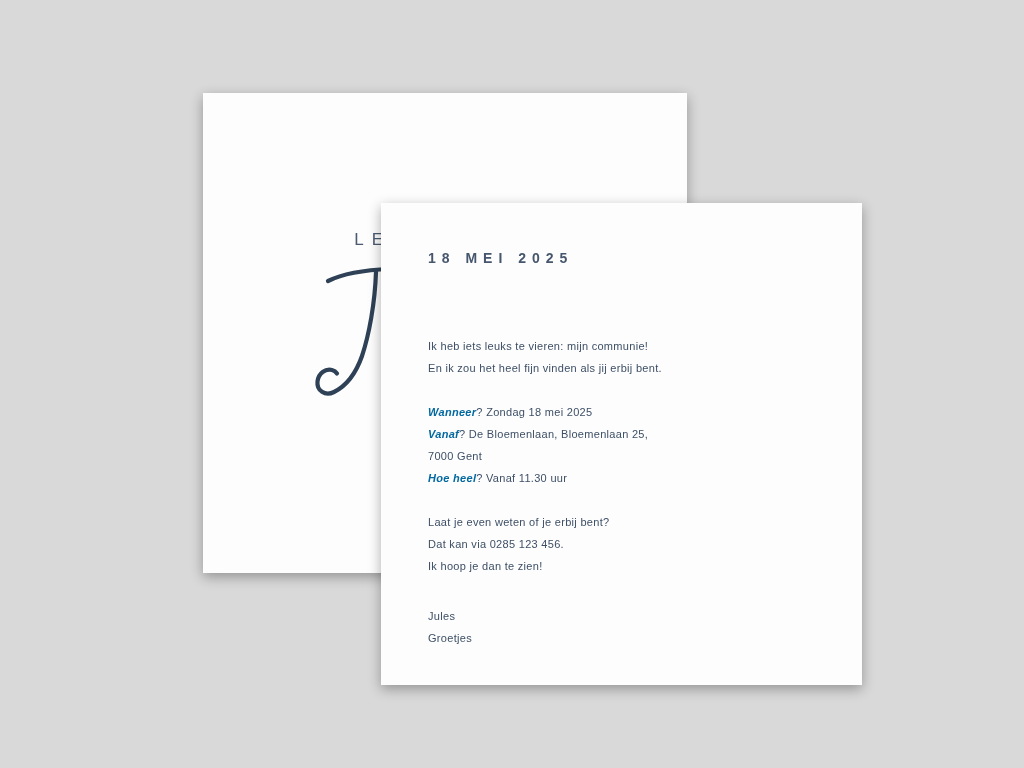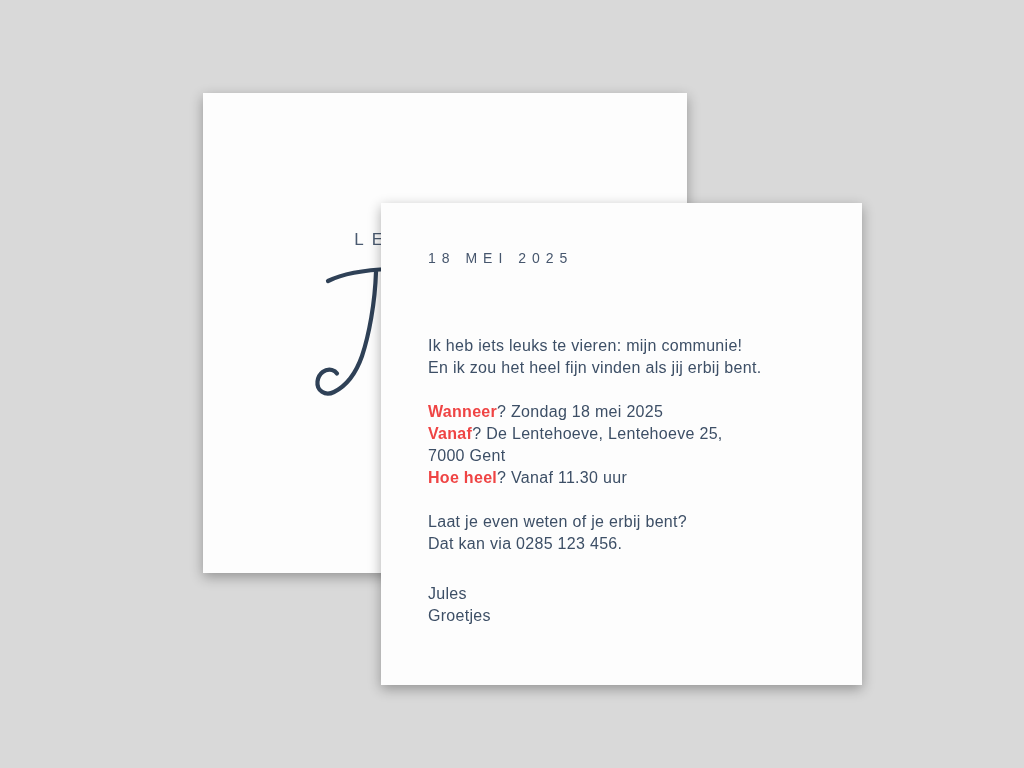--- a/index.html
+++ b/index.html
@@ -54,40 +54,41 @@
     width: 125px;
     height: 185px;
   }
   .monogram svg {
     display: block;
     width: 100%;
     height: 100%;
   }
   .front-date {
     font-size: 14px;
-    font-weight: 400;
+    font-weight: 700;
     letter-spacing: 6px;
     color: #46566d;
     margin: 0 0 69px 0;
   }
   .body-text {
-    font-size: 16px;
+    font-size: 11px;
     line-height: 22px;
     letter-spacing: 0.3px;
     color: #3d4f66;
   }
   .para {
     margin: 0 0 22px 0;
   }
   .para .line {
     display: block;
   }
   .para .line b {
     font-weight: 700;
-    color: #ef4444;
+    color: #0369a1;
+    font-style: italic;
   }
   .closing {
     margin-top: 28px;
   }
 </style>
 </head>
 <body>
 
 <div class="card back-card">
   <div class="back-title">LENTEFEEST</div>
@@ -106,28 +107,29 @@
 
   <div class="body-text">
 
     <p class="para">
       <span class="line">Ik heb iets leuks te vieren: mijn communie!</span>
       <span class="line">En ik zou het heel fijn vinden als jij erbij bent.</span>
     </p>
 
     <p class="para">
       <span class="line"><b>Wanneer</b><span>? Zondag 18 mei 2025</span></span>
-      <span class="line"><b>Vanaf</b><span>? De Lentehoeve, Lentehoeve 25,</span></span>
+      <span class="line"><b>Vanaf</b><span>? De Bloemenlaan, Bloemenlaan 25,</span></span>
       <span class="line"><b></b><span>7000 Gent</span></span>
       <span class="line"><b>Hoe heel</b><span>? Vanaf 11.30 uur</span></span>
     </p>
 
     <p class="para">
       <span class="line">Laat je even weten of je erbij bent?</span>
       <span class="line">Dat kan via 0285 123 456.</span>
+      <span class="line">Ik hoop je dan te zien!</span>
     </p>
 
     <p class="para closing">
       <span class="line">Jules</span>
       <span class="line">Groetjes</span>
     </p>
 
   </div>
 </div>
 

